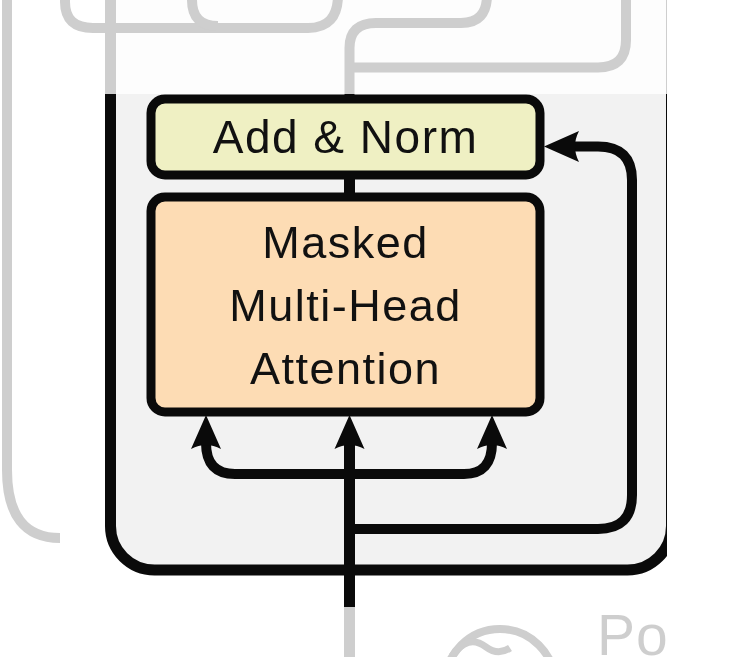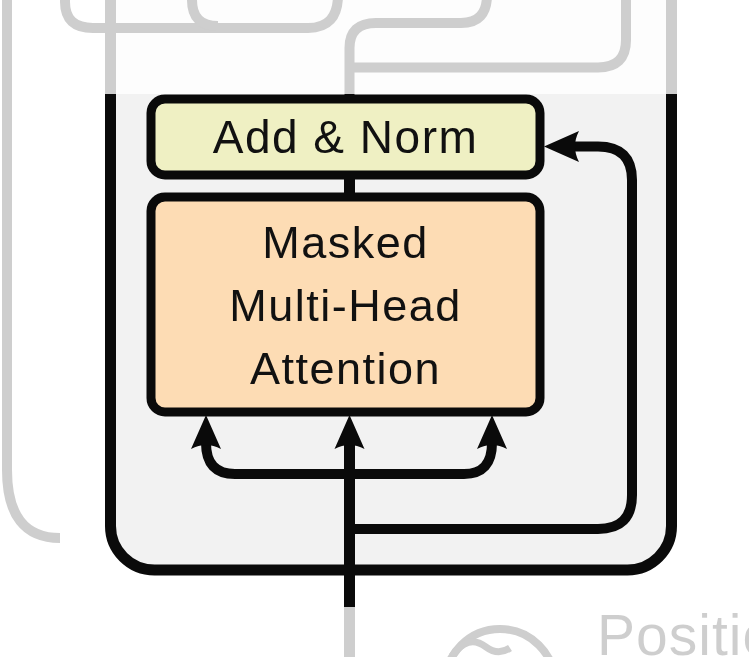--- a/index.html
+++ b/index.html
@@ -2,21 +2,21 @@
 <html><head>
 <meta charset="utf-8">
 <style>
   html, body {
     margin: 0;
     padding: 0;
     background: #ffffff;
   }
   #stage {
     position: relative;
-    width: 749px;
+    width: 667px;
     height: 657px;
     overflow: hidden;
     background: #ffffff;
     font-family: "Liberation Sans", sans-serif;
   }
   svg { display: block; }
   .box-label {
     font-family: "Liberation Sans", sans-serif;
     font-weight: 400;
     letter-spacing: 1.5px;

